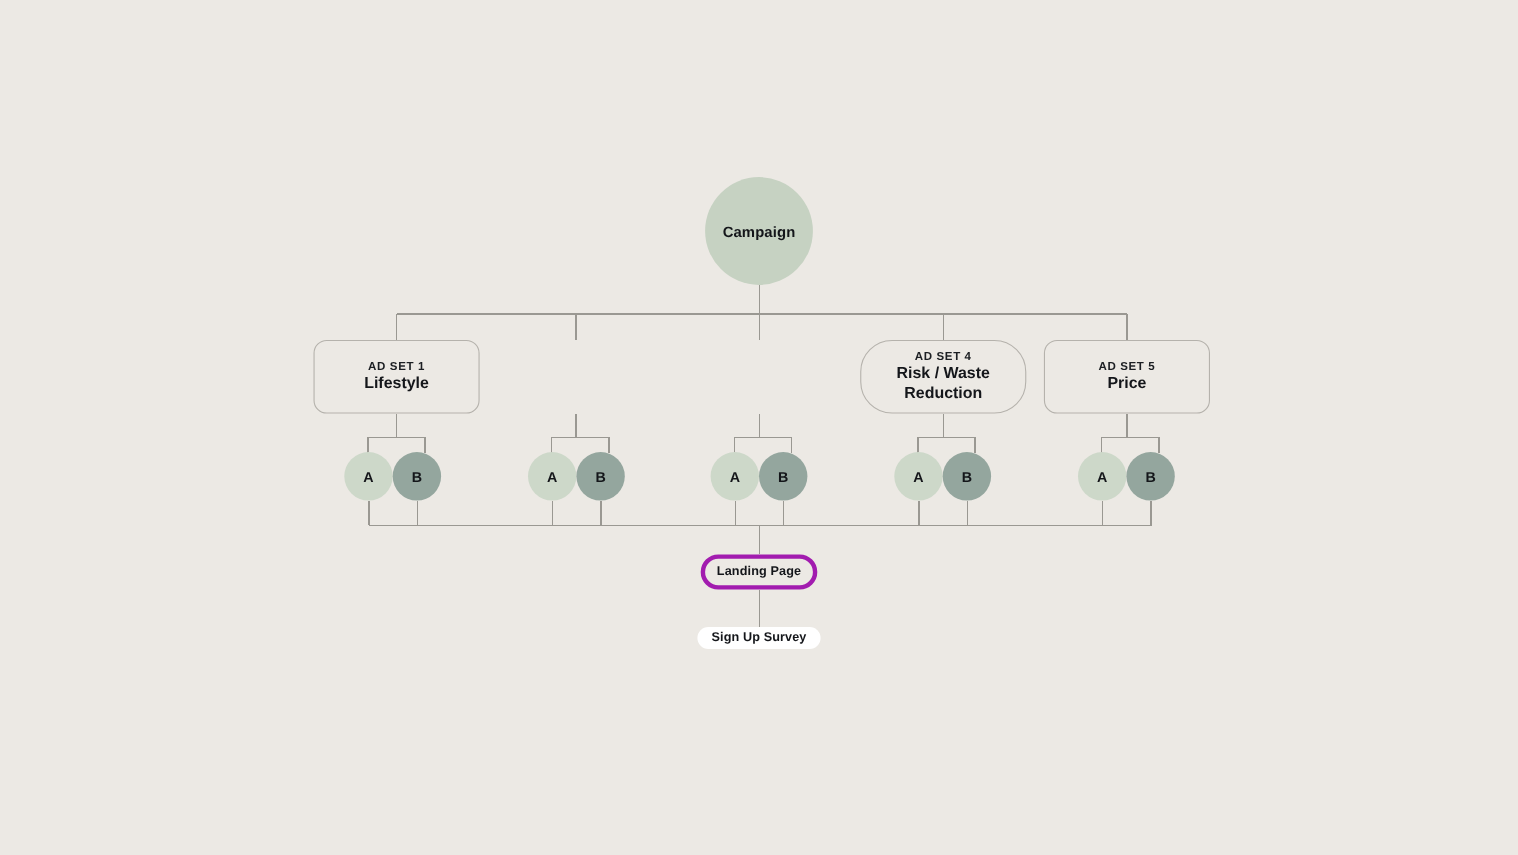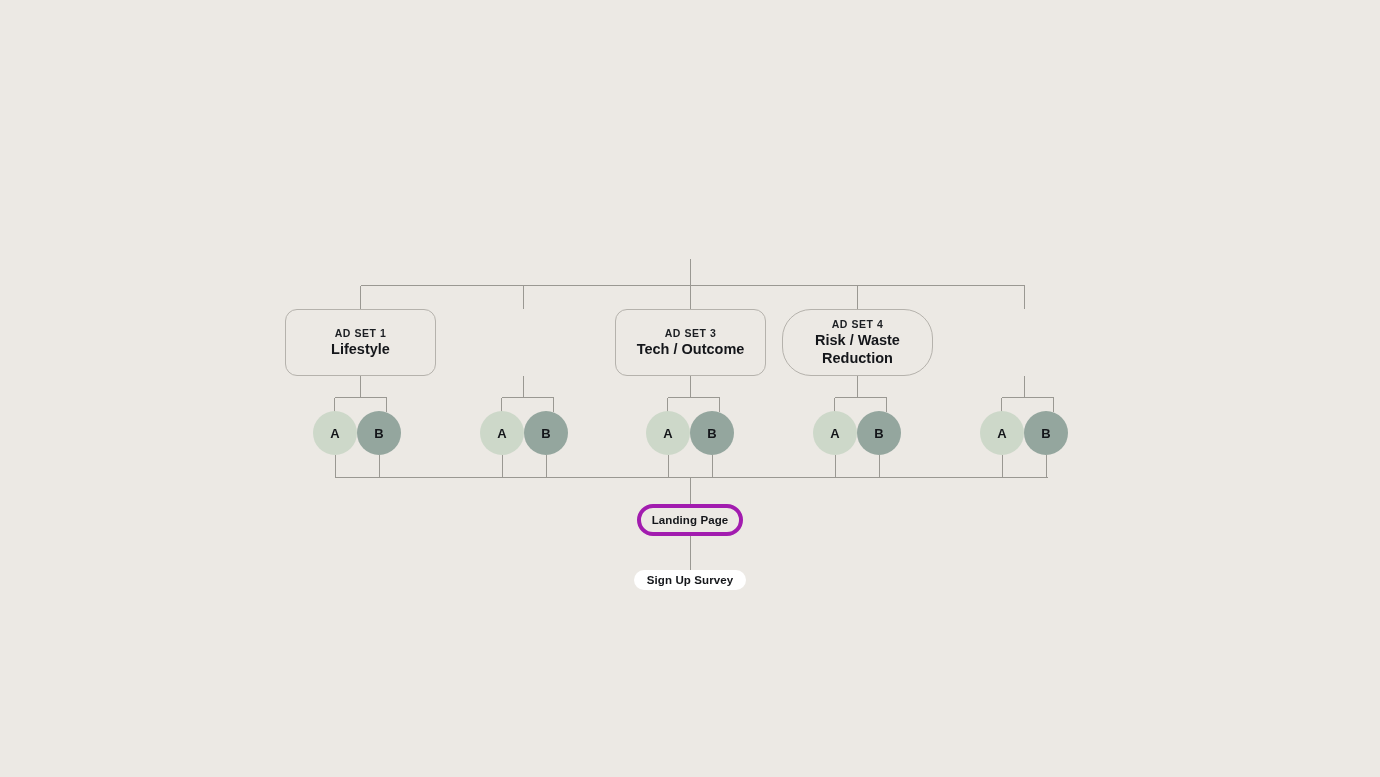--- a/index.html
+++ b/index.html
@@ -187,38 +187,41 @@
       <path d="M879.5 455 L879.5 477.5"></path>
       <path d="M1002.5 455 L1002.5 477.5"></path>
       <path d="M1046.5 455 L1046.5 477.5"></path>
 
       <path d="M690.5 477.5 L690.5 504"></path>
 
       <path d="M690.5 536 L690.5 570"></path>
     </g>
   </svg>
 
+  <div class="campaign-node">
+    <span class="campaign-label">Campaign</span>
+  </div>
 
   <div class="adset-box" style="left:285px; width:151px;">
     <span class="adset-kicker">AD SET 1</span>
     <span class="adset-title">Lifestyle</span>
   </div>
 
 
-  <div class="adset-box" style="left:615px; width:151px;">
-    <span class="adset-kicker">AD SET 3</span>
-    <span class="adset-title">Tech / Outcome</span>
-  </div>
 
   <div class="adset-box" style="left:782px; width:151px;border-radius:29px;">
     <span class="adset-kicker">AD SET 4</span>
     <span class="adset-title">Risk / Waste
 Reduction</span>
   </div>
 
+  <div class="adset-box" style="left:949px; width:151px;">
+    <span class="adset-kicker">AD SET 5</span>
+    <span class="adset-title">Price</span>
+  </div>
 
   <div class="variant-circle variant-a" style="left:313px;">
     <span class="variant-label">A</span>
   </div>
   <div class="variant-circle variant-b" style="left:357px;">
     <span class="variant-label">B</span>
   </div>
 
   <div class="variant-circle variant-a" style="left:480px;">
     <span class="variant-label">A</span>

